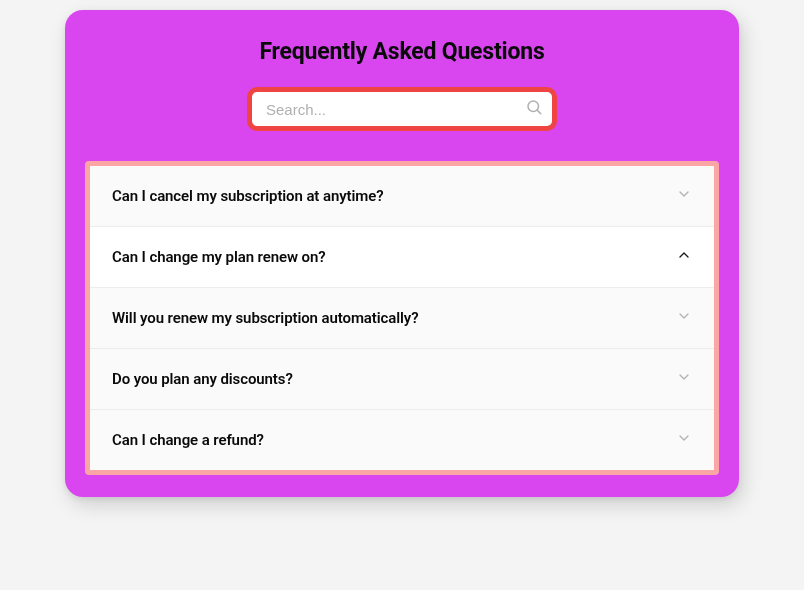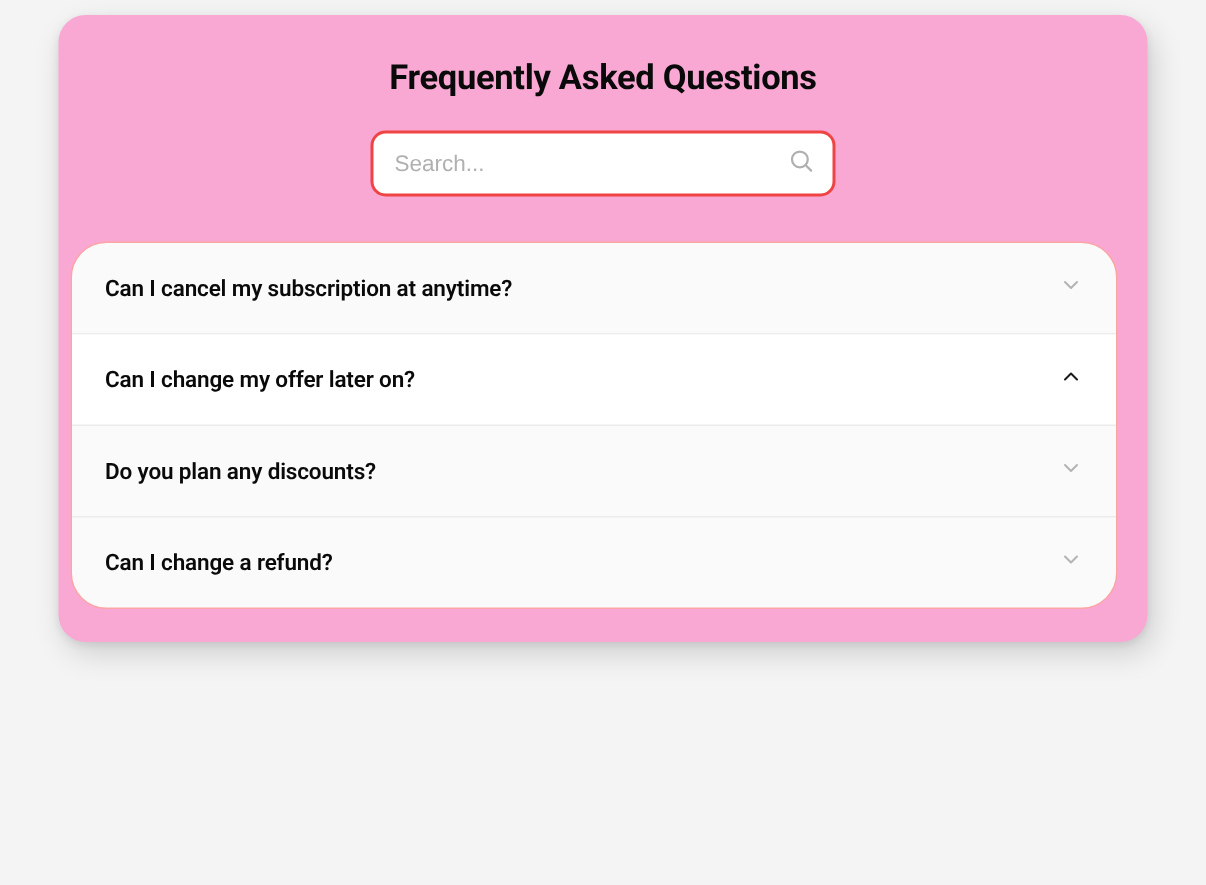--- a/index.html
+++ b/index.html
@@ -11,23 +11,23 @@
       font-family: -apple-system, BlinkMacSystemFont, "Segoe UI", Roboto, Helvetica, Arial, sans-serif;
       background: #f4f4f4;
       display: flex;
       justify-content: center;
       align-items: flex-start;
       padding: 10px;
       width: 804px;
       height: 590px;
     }
     .card {
-      background: #f9a8d4;
+      background: #d946ef;
       border-radius: 18px;
-      width: 726px;
+      width: 674px;
       padding: 28px 0 0 0;
       box-shadow: 4px 8px 20px rgba(0,0,0,0.15), 0 2px 6px rgba(0,0,0,0.08);
     }
     .title {
       text-align: center;
       font-size: 23px;
       font-weight: 700;
       color: #0a0a0a;
       letter-spacing: -0.2px;
       margin-bottom: 22px;
@@ -37,43 +37,43 @@
       justify-content: center;
       margin-bottom: 30px;
     }
     .search {
       position: relative;
       width: 310px;
     }
     .search input {
       width: 100%;
       height: 44px;
-      border: 2px solid #ef4444;
+      border: 5px solid #ef4444;
       border-radius: 10px;
       padding: 0 44px 0 14px;
       font-size: 15px;
       color: #333;
       background: #fff;
       outline: none;
     }
     .search input::placeholder {
       color: #b0b0b0;
     }
     .search .icon {
       position: absolute;
       right: 14px;
       top: 50%;
       transform: translateY(-50%);
       color: #b0b0b0;
       pointer-events: none;
     }
     .accordion {
-      border: 1px solid #fca5a5;
-      border-radius: 24px;
-      margin: 0 20px 22px 8px;
+      border: 5px solid #fca5a5;
+      border-radius: 4px;
+      margin: 0 20px 22px 20px;
       overflow: hidden;
       background: #fafafa;
     }
     .item {
       border-bottom: 1px solid #ececec;
     }
     .item:last-child {
       border-bottom: none;
     }
     .item-header {
@@ -133,29 +133,39 @@
         <span class="chev">
           <svg width="16" height="16" viewBox="0 0 24 24" fill="none" stroke="currentColor" stroke-width="2" stroke-linecap="round" stroke-linejoin="round">
               <polyline points="6 9 12 15 18 9"></polyline>
             </svg>
         </span>
       </div>
     </div>
 
     <div class="item expanded">
       <div class="item-header">
-        <span class="q">Can I change my offer later on?</span>
+        <span class="q">Can I change my plan renew on?</span>
         <span class="chev">
           <svg width="16" height="16" viewBox="0 0 24 24" fill="none" stroke="currentColor" stroke-width="2" stroke-linecap="round" stroke-linejoin="round">
               <polyline points="18 15 12 9 6 15"></polyline>
             </svg>
         </span>
       </div>
     </div>
 
+    <div class="item">
+      <div class="item-header">
+        <span class="q">Will you renew my subscription automatically?</span>
+        <span class="chev">
+          <svg width="16" height="16" viewBox="0 0 24 24" fill="none" stroke="currentColor" stroke-width="2" stroke-linecap="round" stroke-linejoin="round">
+              <polyline points="6 9 12 15 18 9"></polyline>
+            </svg>
+        </span>
+      </div>
+    </div>
 
     <div class="item">
       <div class="item-header">
         <span class="q">Do you plan any discounts?</span>
         <span class="chev">
           <svg width="16" height="16" viewBox="0 0 24 24" fill="none" stroke="currentColor" stroke-width="2" stroke-linecap="round" stroke-linejoin="round">
               <polyline points="6 9 12 15 18 9"></polyline>
             </svg>
         </span>
       </div>

